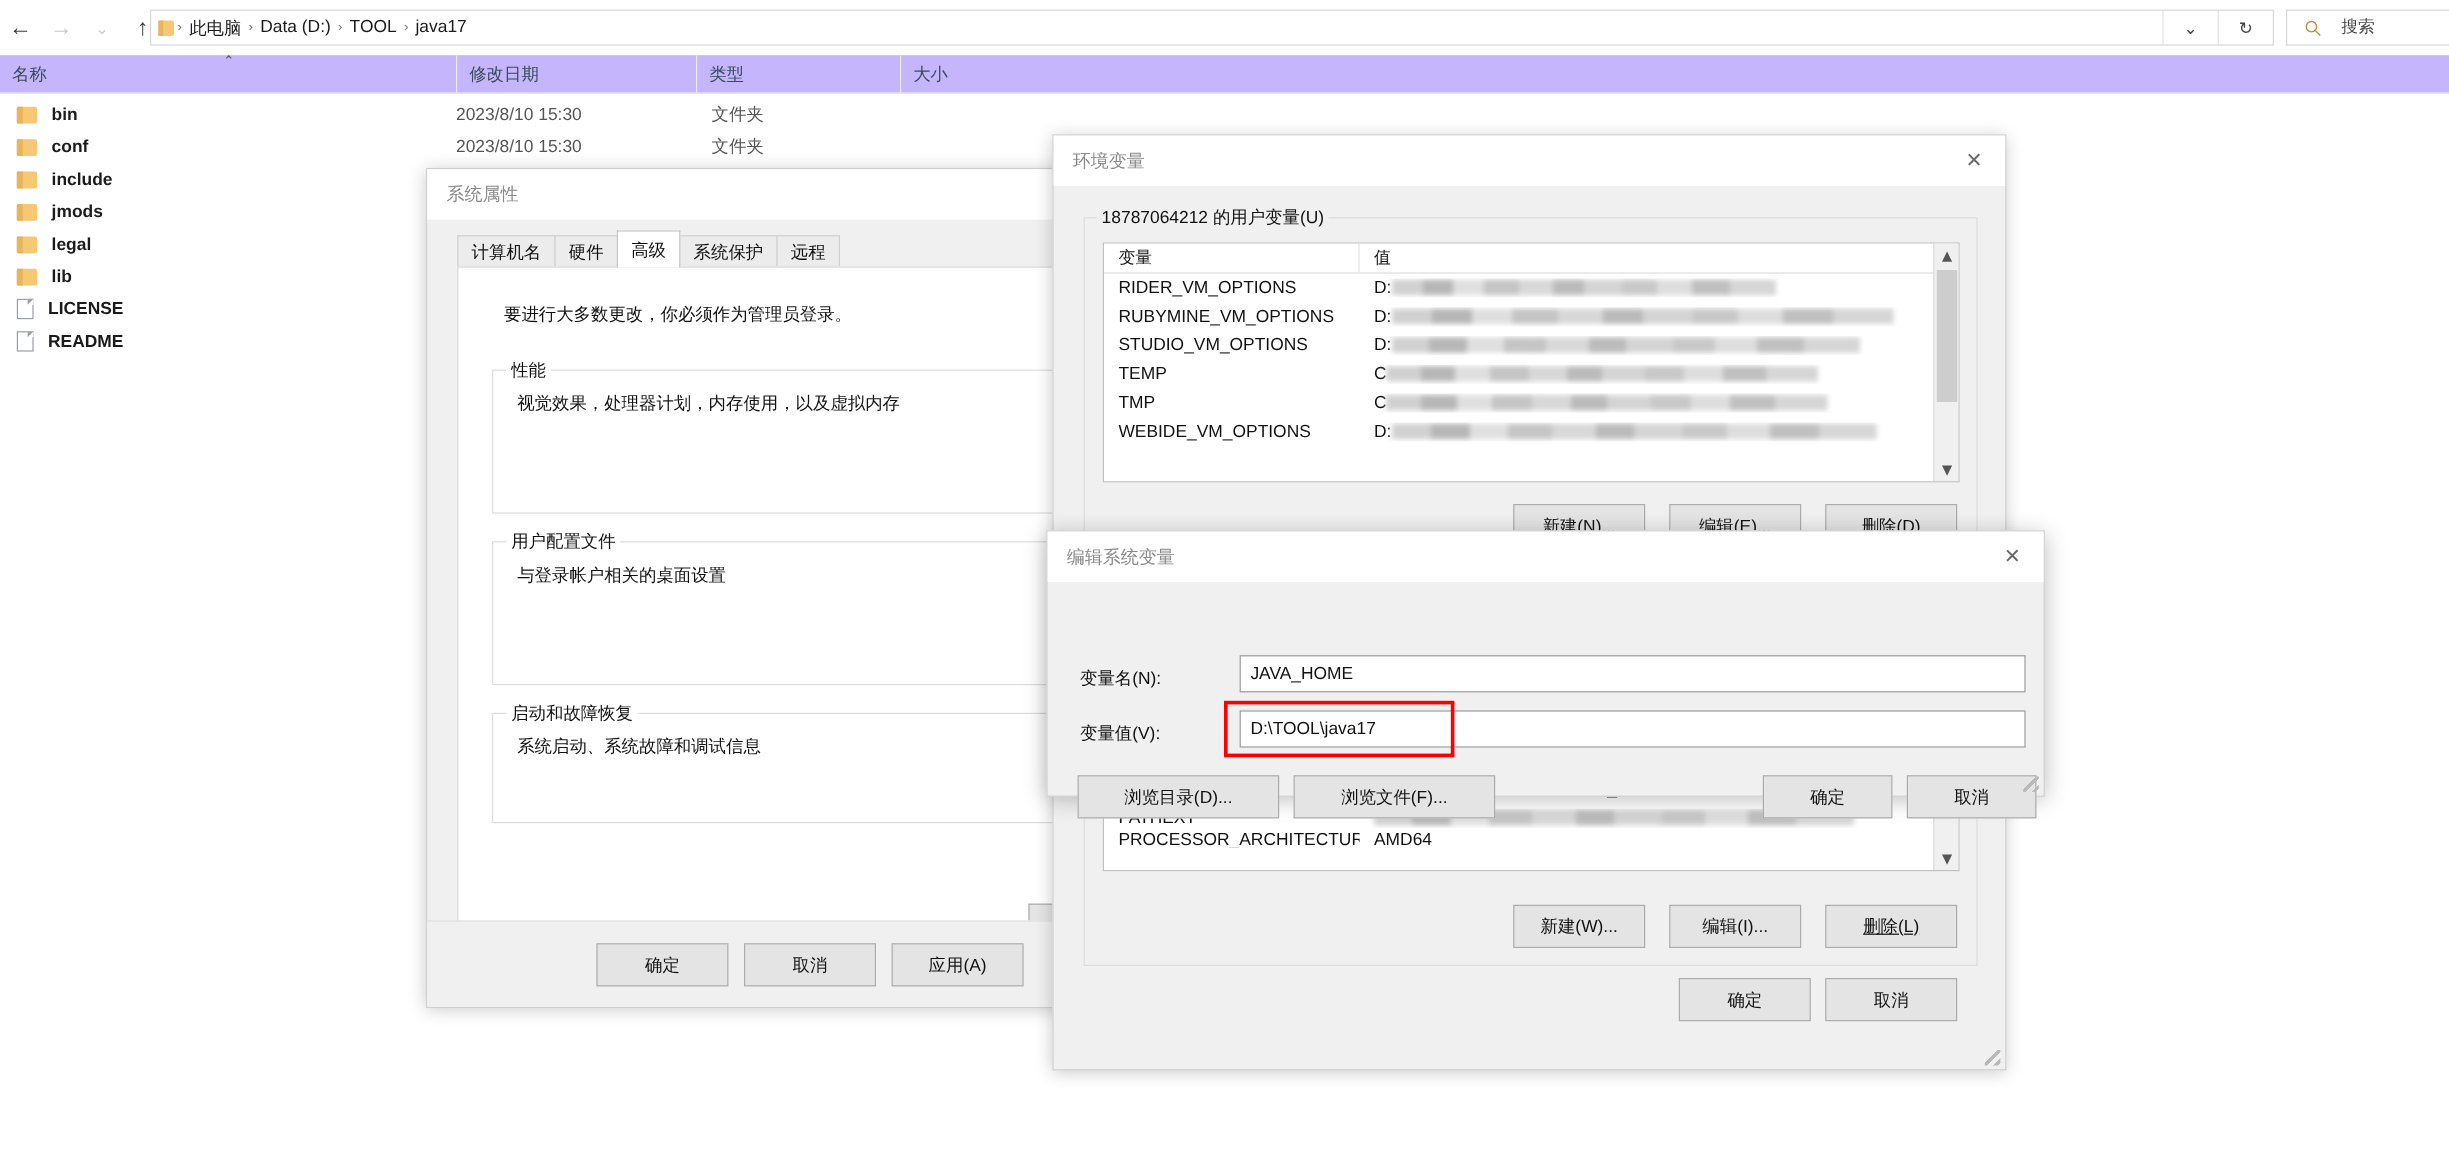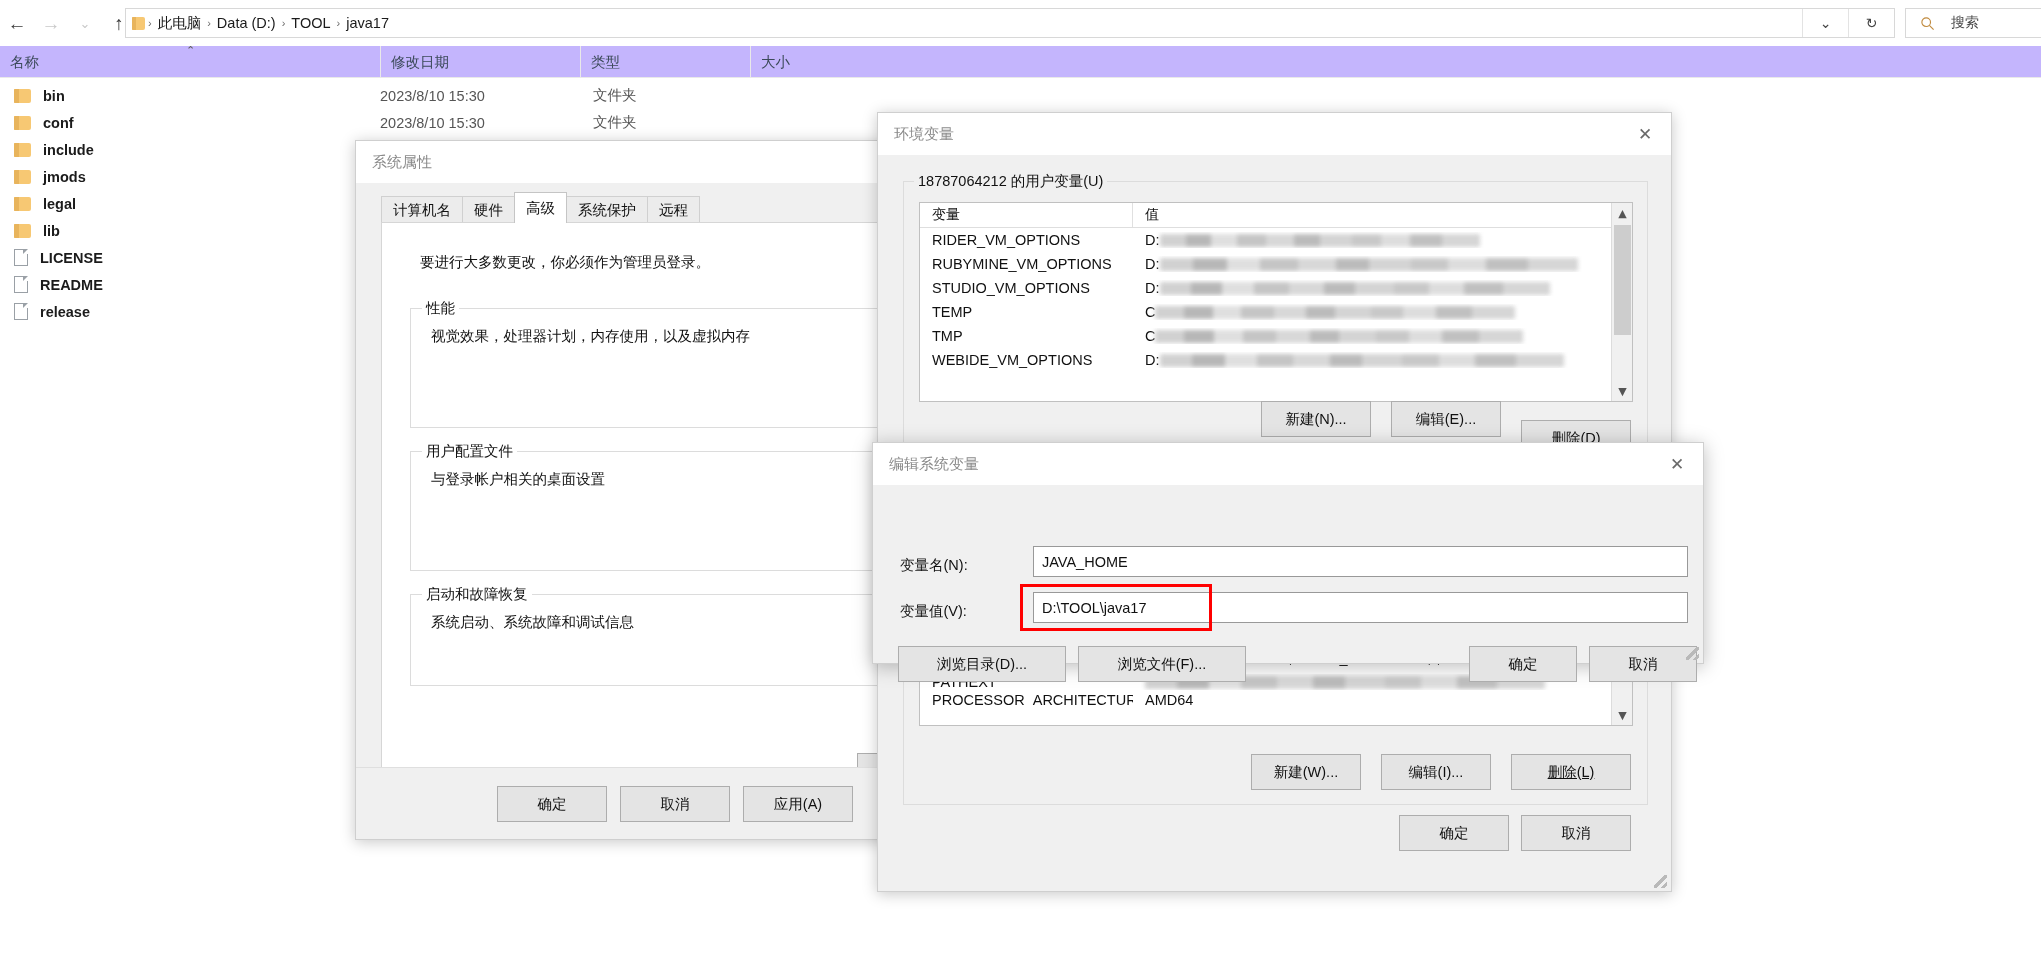--- a/index.html
+++ b/index.html
@@ -280,24 +280,20 @@
       <span class="file-name">lib</span>
     </div>
     <div class="file-row">
       <span class="ic-file"></span>
       <span class="file-name">LICENSE</span>
     </div>
     <div class="file-row">
       <span class="ic-file"></span>
       <span class="file-name">README</span>
     </div>
-    <div class="file-row">
-      <span class="ic-file"></span>
-      <span class="file-name">release</span>
-    </div>
   </div>
 
   <div class="detail-rows">
     <div class="detail-row">
       <span class="d-date">2023/8/10 15:30</span>
       <span class="d-type">文件夹</span>
     </div>
     <div class="detail-row">
       <span class="d-date">2023/8/10 15:30</span>
       <span class="d-type">文件夹</span>
@@ -391,21 +387,21 @@
         <div class="ev-scroll">
           <div class="ev-arrow" style="top:0;">▲</div>
           <div class="ev-thumb" style="top:22px;height:110px;"></div>
           <div class="ev-arrow" style="bottom:0;">▼</div>
         </div>
       </div>
 
       <div class="ev-btnrow" style="right:16px;bottom:14px;">
         <div class="btn" style="width:110px;">新建(N)...</div>
         <div class="btn" style="width:110px;">编辑(E)...</div>
-        <div class="btn" style="width:110px;margin-top:19px;">删除(D)</div>
+        <div class="btn" style="width:110px;">删除(D)</div>
       </div>
     </div>
 
     <div class="ev-group" style="left:25px;top:382px;width:745px;height:310px;">
       <span class="ev-group-label">系统变量(S)</span>
 
       <div class="ev-list" style="left:15px;top:20px;width:714px;height:210px;">
         <div class="ev-head">
           <div class="c1">变量</div>
           <div class="c2">值</div>
@@ -431,21 +427,21 @@
         <div class="ev-scroll">
           <div class="ev-arrow" style="top:0;">▲</div>
           <div class="ev-thumb" style="top:22px;height:100px;"></div>
           <div class="ev-arrow" style="bottom:0;">▼</div>
         </div>
       </div>
 
       <div class="ev-btnrow" style="right:16px;bottom:14px;">
         <div class="btn" style="width:110px;">新建(W)...</div>
         <div class="btn" style="width:110px;">编辑(I)...</div>
-        <div class="btn" style="width:120px;text-decoration:underline;">删除(L)</div>
+        <div class="btn" style="width:110px;text-decoration:underline;">删除(L)</div>
       </div>
     </div>
 
     <div class="ev-footer">
       <div class="btn" style="position:absolute;left:521px;top:702px;width:110px;">确定</div>
       <div class="btn" style="position:absolute;left:643px;top:702px;width:110px;">取消</div>
     </div>
 
     <div class="grip"></div>
   </div>

